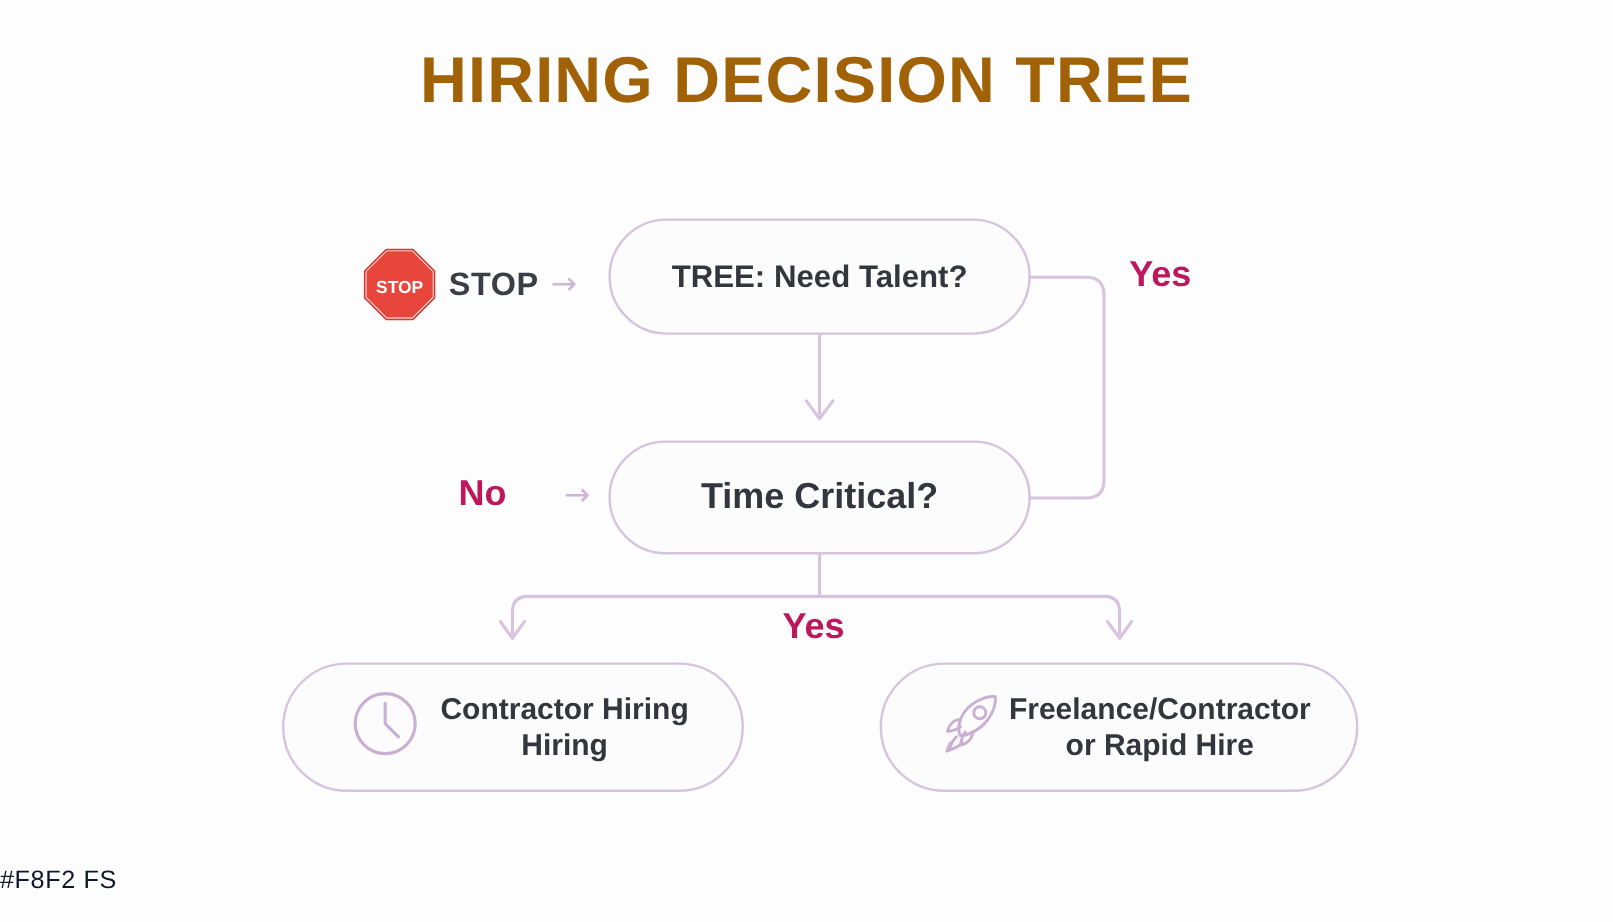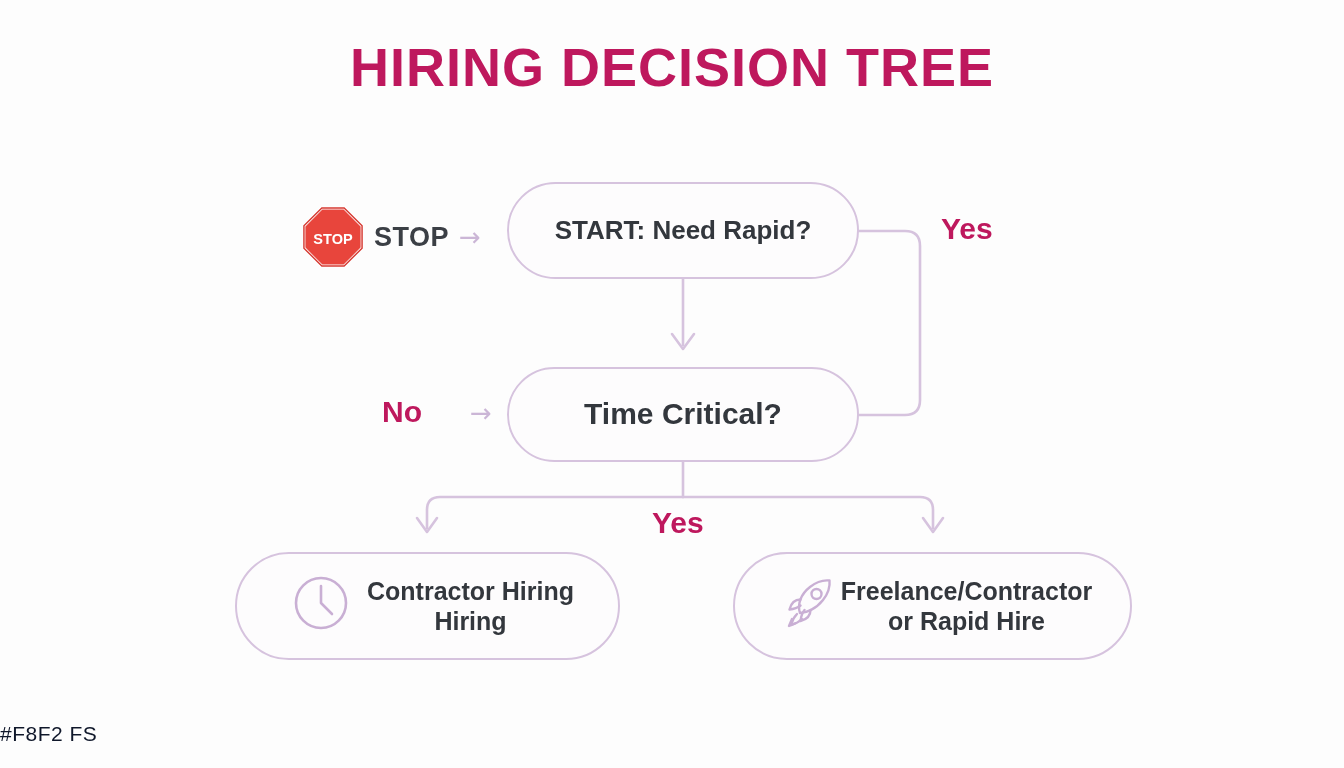--- a/index.html
+++ b/index.html
@@ -22,21 +22,21 @@
   }
   .page-title {
     position: absolute;
     left: 0;
     top: 36px;
     width: 1344px;
     text-align: center;
     font-size: 54px;
     font-weight: 700;
     letter-spacing: 1px;
-    color: #be185d;
+    color: #a16207;
     font-family: "Liberation Sans", sans-serif;
   }
   .footer-note {
     position: absolute;
     left: 0;
     top: 722px;
     width: 1344px;
     text-align: left;
     font-size: 21px;
     font-weight: 400;
@@ -182,21 +182,21 @@
         <polygon points="20.5,2 43.5,2 62,20.5 62,43.5 43.5,62 20.5,62 2,43.5 2,20.5" fill="#e8453c" stroke="#ffffff" stroke-width="3"></polygon>
         <polygon points="20.5,2 43.5,2 62,20.5 62,43.5 43.5,62 20.5,62 2,43.5 2,20.5" fill="none" stroke="#d63a32" stroke-width="1.5"></polygon>
         <text x="32" y="39" text-anchor="middle" font-family="Liberation Sans, sans-serif" font-size="15" font-weight="700" fill="#ffffff">STOP</text>
       </svg>
     </span>
     <span id="stop-text">STOP</span>
     <span class="inline-arrow">→</span>
   </div>
 
   <div class="node" id="node-start">
-    <span class="node-label">START: Need Rapid?</span>
+    <span class="node-label">TREE: Need Talent?</span>
   </div>
 
   <div class="node" id="node-time">
     <span class="node-label">Time Critical?</span>
   </div>
 
   <div class="node" id="node-traditional">
     <span class="node-icon">
       <svg width="60" height="60" viewBox="0 0 60 60" aria-hidden="true">
         <circle cx="30" cy="30" r="25" fill="none" stroke="#c9afd4" stroke-width="2.6"></circle>

